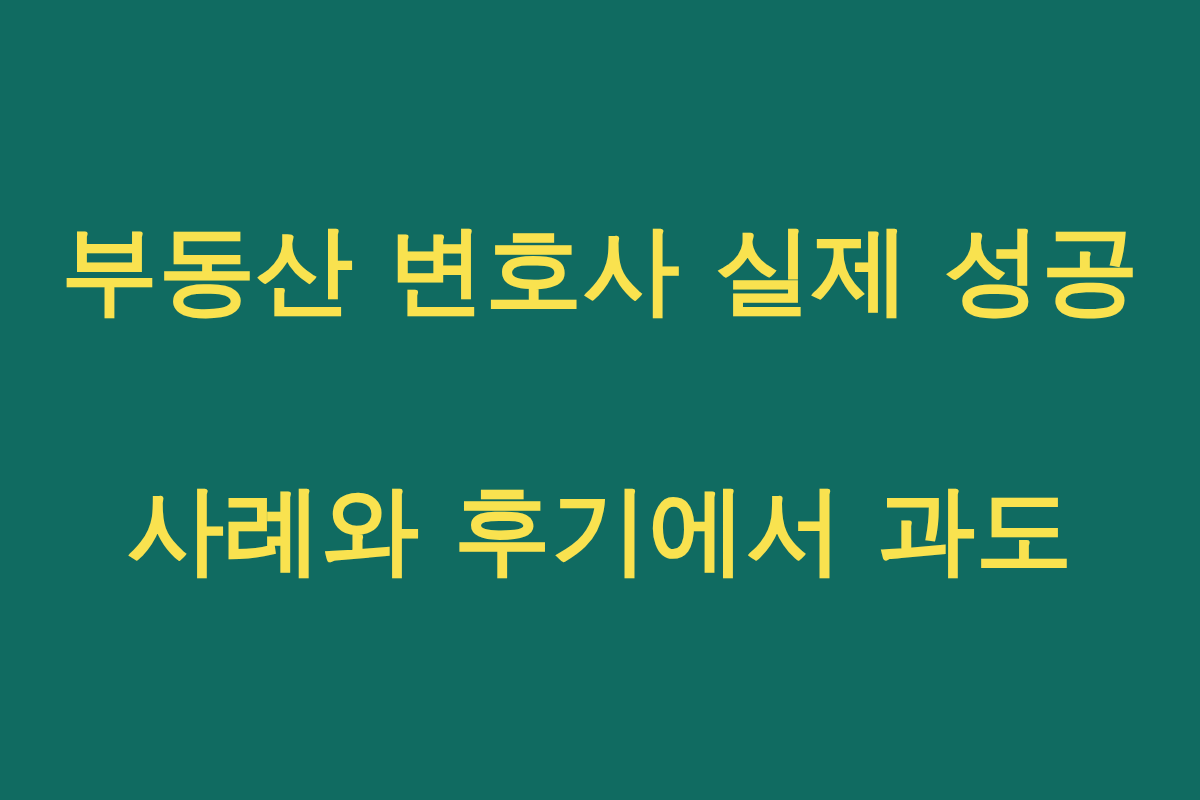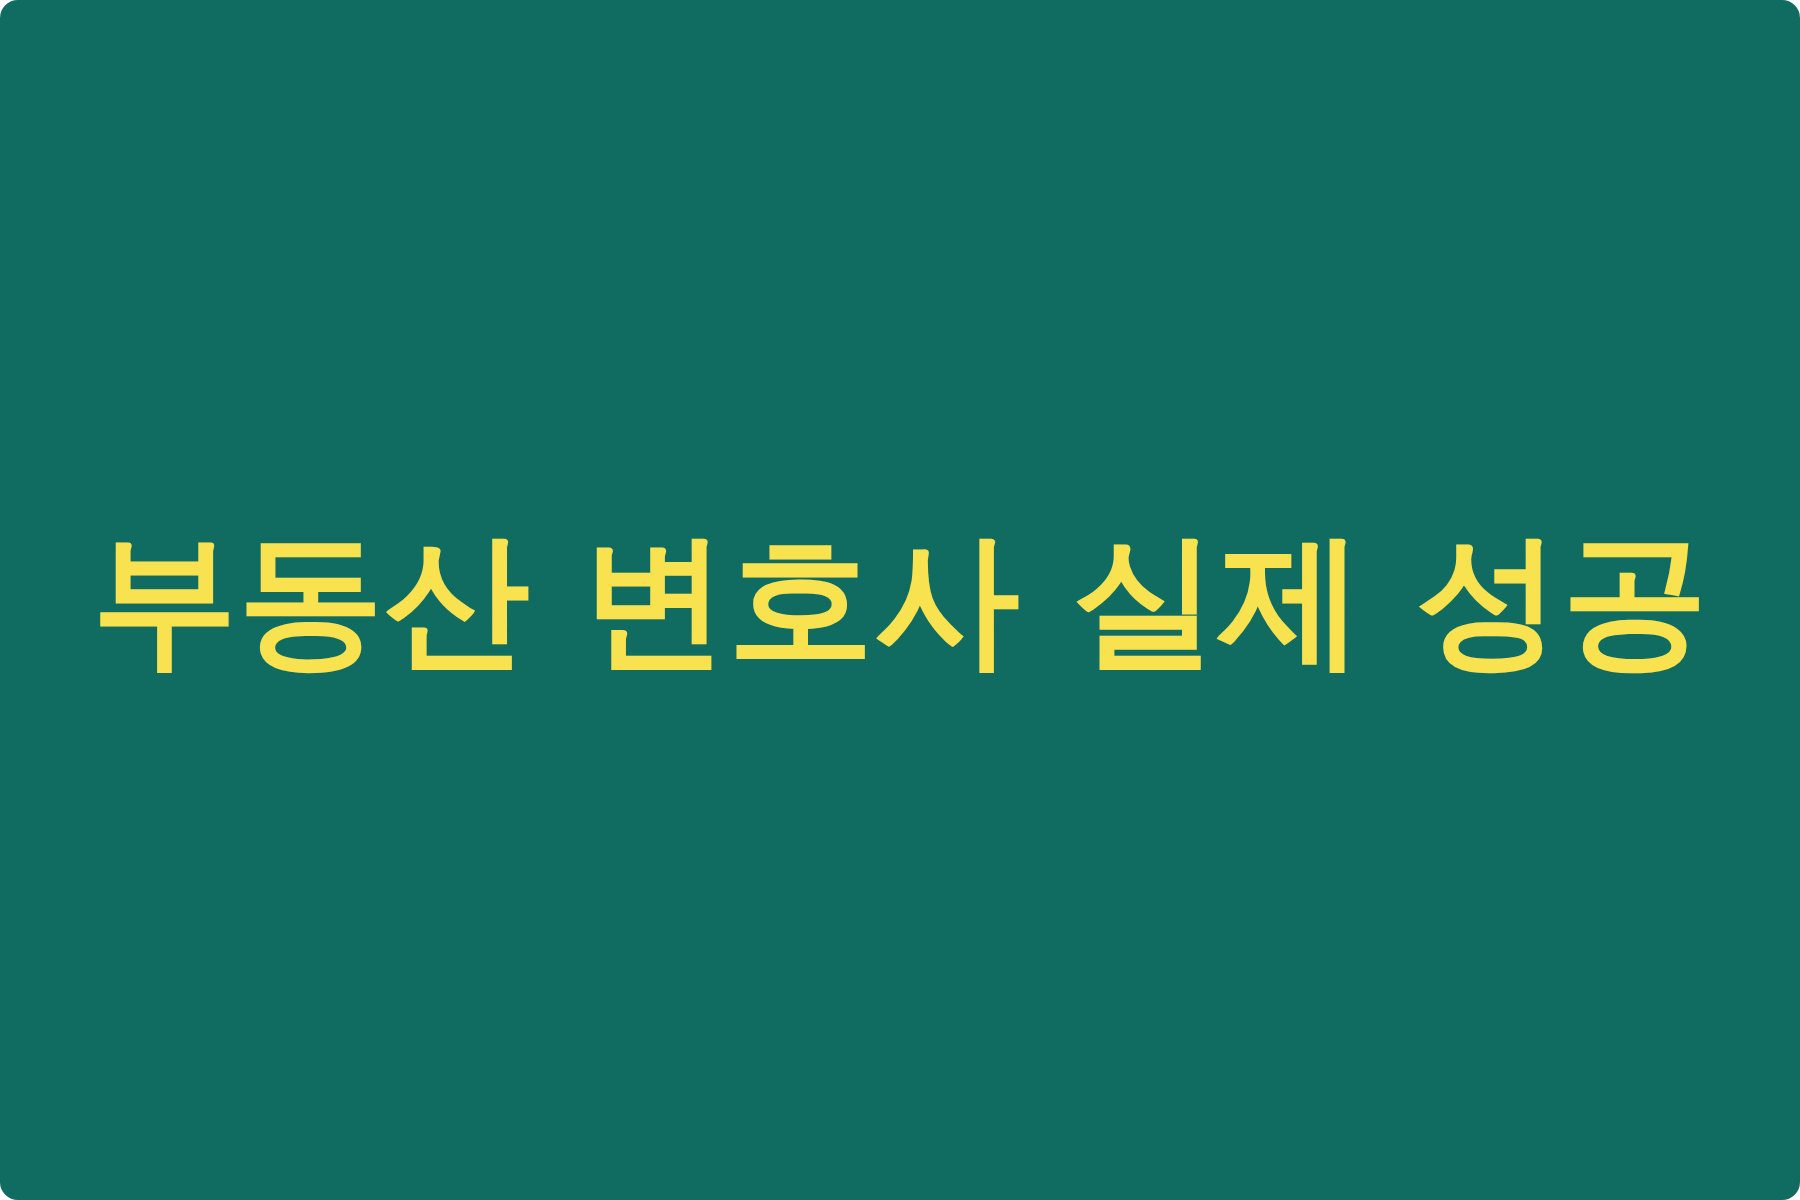--- a/index.html
+++ b/index.html
@@ -43,17 +43,18 @@
     -webkit-font-smoothing: antialiased;
   }
 
   .headline .line {
     display: block;
   }
 </style>
 </head>
 <body>
 
-<div class="card" style="background: rgb(16, 107, 97); border-radius: 12px;">
+<div class="card" style="background: rgb(16, 107, 97);">
   <h1 class="headline" style="color: rgb(249, 226, 79);">
     <span class="line">부동산 변호사 실제 성공</span>
+    <span class="line">사례와 후기에서 과도</span>
   </h1>
 </div>
 
 </body></html>

